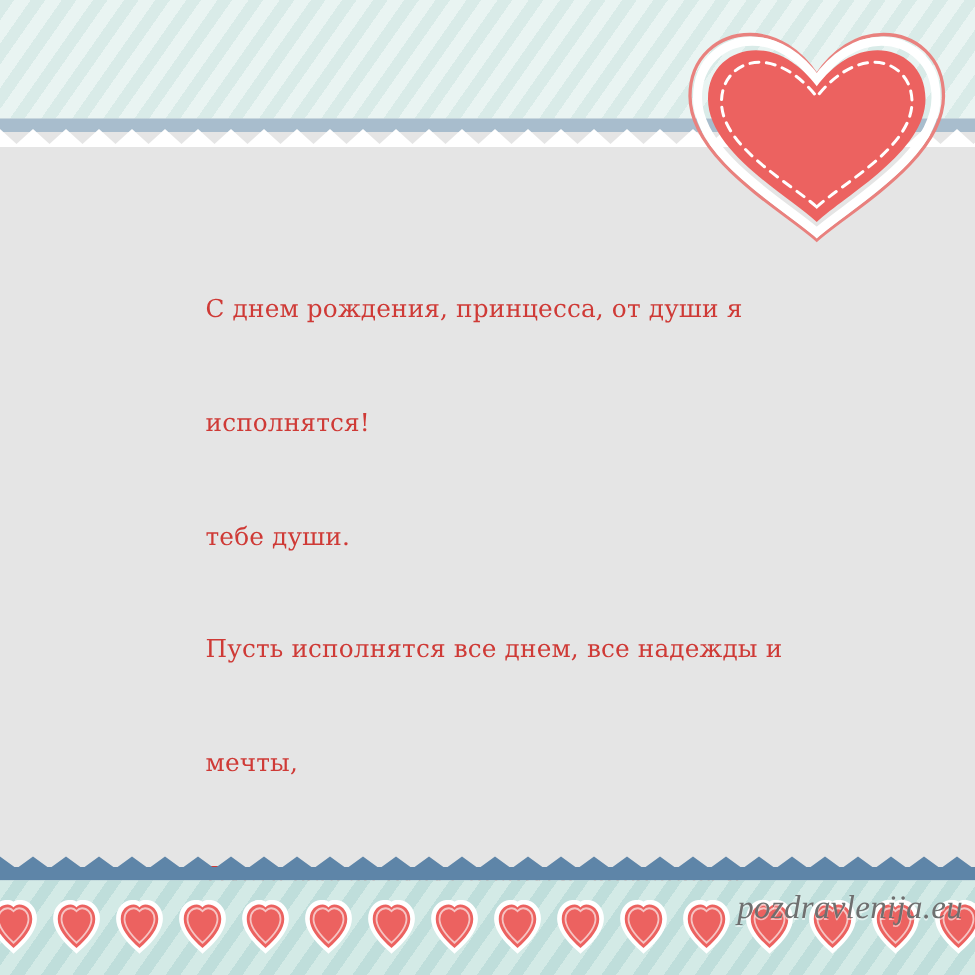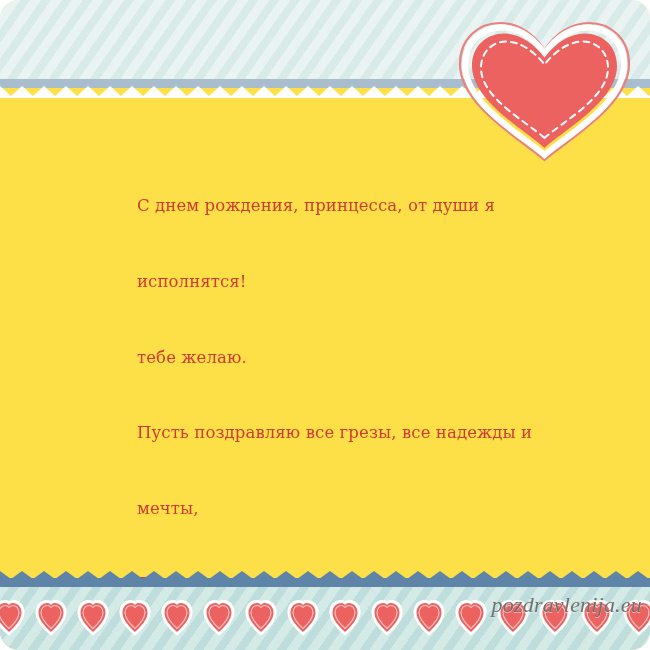--- a/index.html
+++ b/index.html
@@ -5,23 +5,22 @@
   html, body {
     margin: 0;
     padding: 0;
     background: #ffffff;
   }
   #card {
     position: relative;
     width: 650px;
     height: 650px;
     overflow: hidden;
-    background: #fde047;
+    background: #e5e5e5;
     font-family: "Liberation Serif", serif;
-    border-radius: 19px;
   }
 
   
   .top-stripes {
     position: absolute;
     left: 0;
     top: 0;
     width: 650px;
     height: 79px;
     background-color: #e9f4f2;
@@ -148,22 +147,22 @@
     <path d="M92.5,141 C71,122 13,90 13,51 C13,27 30.5,13.5 49.5,13.5 C66.5,13.5 81.5,24 92.5,39.5 C103.5,24 118.5,13.5 135.5,13.5 C154.5,13.5 172,27 172,51 C172,90 114,122 92.5,141 Z" fill="none" stroke="#ffffff" stroke-width="6"></path>
 
     <path d="M92.5,134 C73,116 20,87 20,52 C20,31 35.5,19.5 52,19.5 C67.5,19.5 81.5,29 92.5,43.5 C103.5,29 117.5,19.5 133,19.5 C149.5,19.5 165,31 165,52 C165,87 112,116 92.5,134 Z" fill="#ec6260"></path>
 
     <path d="M92.5,124 C75,108 29,84 29,54 C29,37 41.5,27.5 54,27.5 C67.5,27.5 81.5,36.5 92.5,50.5 C103.5,36.5 117.5,27.5 131,27.5 C143.5,27.5 156,37 156,54 C156,84 110,108 92.5,124 Z" fill="none" stroke="#ffffff" stroke-width="2" stroke-dasharray="6 5" stroke-linecap="round"></path>
   </svg>
 
   <div class="poem">
     <span class="poem-line">С днем рождения, принцесса, от души я</span>
     <span class="poem-line">исполнятся!</span>
-    <span class="poem-line">тебе желаю.</span>
-    <span class="poem-line">Пусть поздравляю все грезы, все надежды и</span>
+    <span class="poem-line">тебе души.</span>
+    <span class="poem-line">Пусть исполнятся все днем, все надежды и</span>
     <span class="poem-line">мечты,</span>
     <span class="poem-line">Пусть всегда будут подруги, кавалеры и</span>
     
     
     
     
     
   </div>
 
   <svg class="bot-zigzag" viewBox="0 0 650 12" preserveAspectRatio="none">

